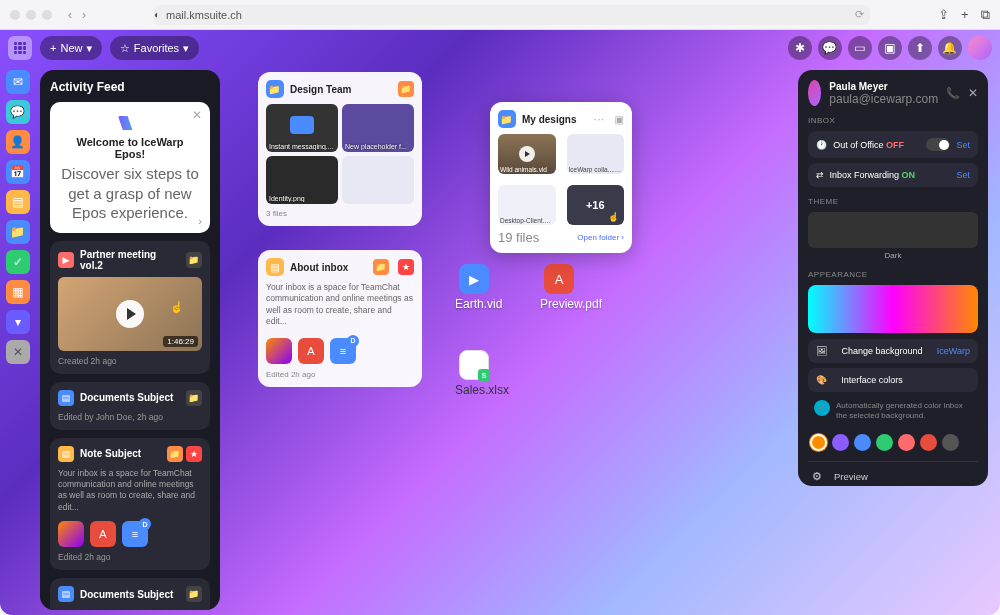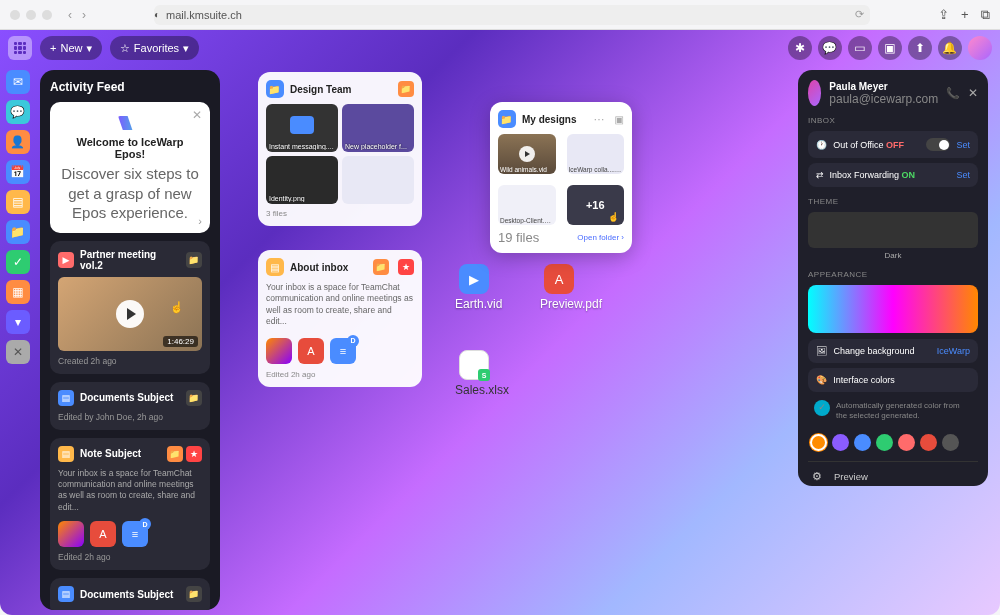--- a/index.html
+++ b/index.html
@@ -109,21 +109,21 @@
 .theme-opt { flex:1; text-align:center; }
 .theme-box { height:36px; border-radius:6px; margin-bottom:3px; position:relative; }
 .theme-box.light { background:#e8e8e8; }
 .theme-box.light::after { content:'✓'; position:absolute; top:50%; left:50%; transform:translate(-50%,-50%); width:16px; height:16px; background:#fff; border-radius:50%; display:flex; align-items:center; justify-content:center; font-size:9px; color:#555; box-shadow:0 1px 3px rgba(0,0,0,.2); }
 .theme-box.dark { background:#333; }
 .theme-box.auto { background:linear-gradient(90deg,#e8e8e8 50%,#333 50%); }
 .theme-lbl { font-size:8px; color:#aaa; }
 
 .appearance-img { height:48px; border-radius:8px; background:linear-gradient(90deg,#0ff,#f0f,#ff8800); margin-bottom:6px; }
 .app-row { background:#2a2a38; border-radius:8px; padding:7px 8px; display:flex; align-items:center; gap:6px; font-size:9px; margin-bottom:5px; }
-.app-row .lbl { flex:1; }
+.app-row .lbl { flex:1;margin-left:8px; }
 .color-info { font-size:8px; color:#888; padding:4px 8px 8px 28px; position:relative; line-height:1.3; }
 .color-check { position:absolute; left:6px; top:3px; width:16px; height:16px; background:#0ac; border-radius:50%; display:flex; align-items:center; justify-content:center; font-size:9px; }
 .color-row { display:flex; gap:5px; padding:4px 2px 10px; }
 .cdot { width:17px; height:17px; border-radius:50%; }
 .cdot.sel { border:2px solid #fff; box-shadow:0 0 0 1px #f80; }
 
 .opt-row { display:flex; align-items:center; gap:8px; padding:8px 4px; font-size:9.5px; color:#ccc; border-top:1px solid #333; }
 .opt-row.logout { color:#ff6b6b; }
 .opt-ic { width:14px; font-size:11px; }
 
@@ -393,21 +393,21 @@
       <span>🖼</span>
       <span class="lbl">Change background</span>
       <span class="set-link">IceWarp</span>
     </div>
     <div class="app-row">
       <span>🎨</span>
       <span class="lbl">Interface colors</span>
     </div>
     <div class="color-info">
       <span class="color-check">✓</span>
-      <span>Automatically generated color from the selected generated.</span>
+      <span>Automatically generated color inbox the selected background.</span>
     </div>
     <div class="color-row">
       <div class="cdot sel" style="background:#ff8c00"></div>
       <div class="cdot" style="background:#8b5cff"></div>
       <div class="cdot" style="background:#4a8cff"></div>
       <div class="cdot" style="background:#2ecc71"></div>
       <div class="cdot" style="background:#ff6b6b"></div>
       <div class="cdot" style="background:#e74c3c"></div>
       <div class="cdot" style="background:#555"></div>
     </div>

